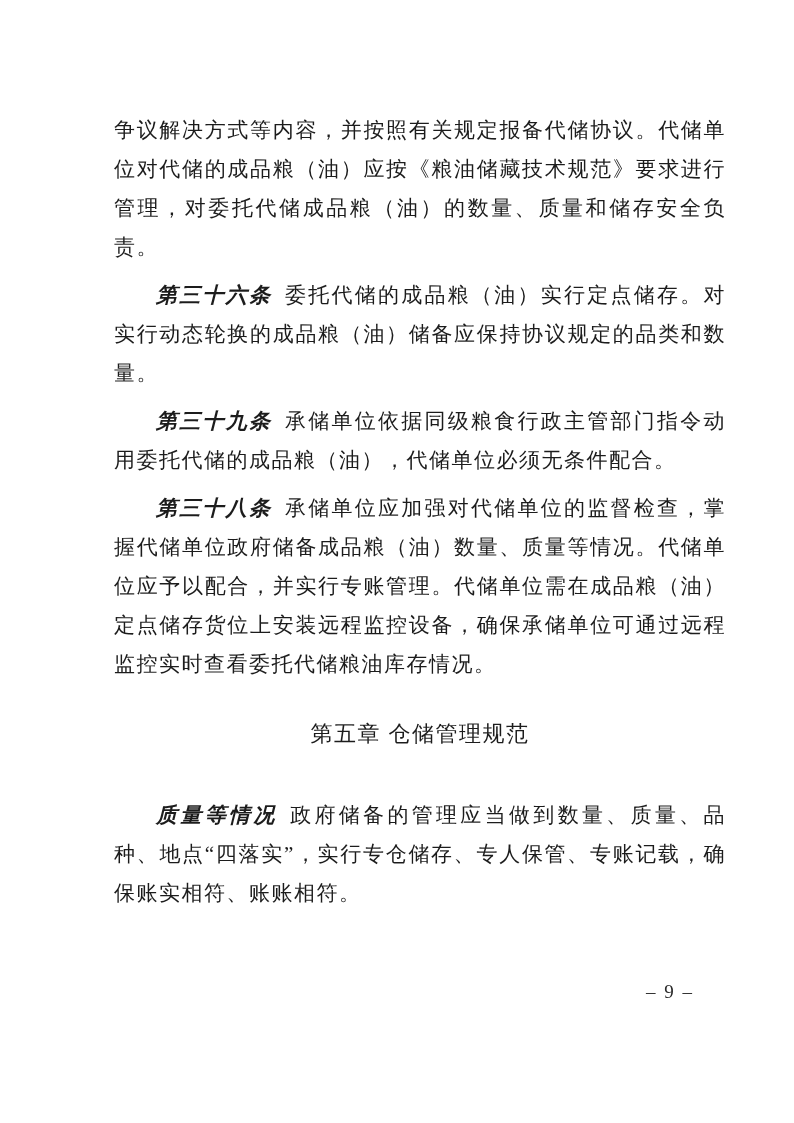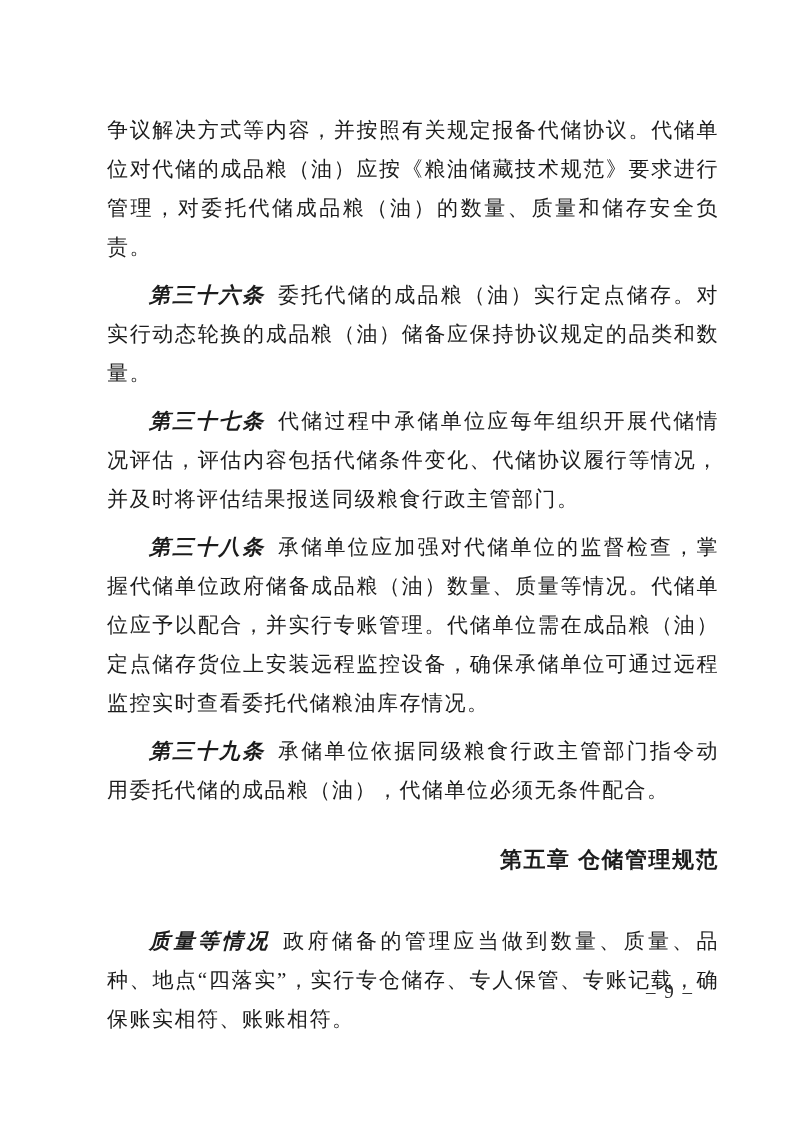--- a/index.html
+++ b/index.html
@@ -11,21 +11,21 @@
     position: relative;
     width: 794px;
     height: 1123px;
     background: #ffffff;
     overflow: hidden;
     font-family: "Liberation Serif", "DejaVu Serif", serif;
     color: #1c1c1c;
   }
   .content {
     position: absolute;
-    left: 107px;
+    left: 114px;
     top: 111px;
     width: 612px;
   }
   .para {
     margin: 0 0 8px 0;
     font-size: 21px;
     line-height: 39px;
     letter-spacing: 1.5px;
     text-align: justify;
     text-justify: inter-character;
@@ -36,22 +36,22 @@
   .article-label {
     font-weight: bold;
     margin-right: 0.6em;
     font-family: "Liberation Sans", "DejaVu Sans", sans-serif;
     font-style: italic;
   }
   .chapter {
     margin: 30px 0 42px 0;
     font-size: 22px;
     line-height: 39px;
-    font-weight: bold;
-    text-align: right;
+    font-weight: normal;
+    text-align: center;
     letter-spacing: 1.5px;
     font-family: "Liberation Sans", "DejaVu Sans", sans-serif;
   }
   .footer {
     position: absolute;
     top: 981px;
     left: 640px;
     width: 60px;
     text-align: center;
     font-size: 19px;
@@ -62,25 +62,24 @@
 </head>
 <body>
 
 <div class="page">
   <div class="content">
 
     <p class="para"><span>争议解决方式等内容，并按照有关规定报备代储协议。代储单位对代储的成品粮（油）应按《粮油储藏技术规范》要求进行管理，对委托代储成品粮（油）的数量、质量和储存安全负责。</span></p>
 
     <p class="para indent"><span class="article-label">第三十六条</span><span>委托代储的成品粮（油）实行定点储存。对实行动态轮换的成品粮（油）储备应保持协议规定的品类和数量。</span></p>
 
-    <p class="para indent"><span class="article-label">第三十七条</span><span>代储过程中承储单位应每年组织开展代储情况评估，评估内容包括代储条件变化、代储协议履行等情况，并及时将评估结果报送同级粮食行政主管部门。</span></p>
+
+    <p class="para indent"><span class="article-label">第三十九条</span><span>承储单位依据同级粮食行政主管部门指令动用委托代储的成品粮（油），代储单位必须无条件配合。</span></p>
 
     <p class="para indent"><span class="article-label">第三十八条</span><span>承储单位应加强对代储单位的监督检查，掌握代储单位政府储备成品粮（油）数量、质量等情况。代储单位应予以配合，并实行专账管理。代储单位需在成品粮（油）定点储存货位上安装远程监控设备，确保承储单位可通过远程监控实时查看委托代储粮油库存情况。</span></p>
-
-    <p class="para indent"><span class="article-label">第三十九条</span><span>承储单位依据同级粮食行政主管部门指令动用委托代储的成品粮（油），代储单位必须无条件配合。</span></p>
 
     <h2 class="chapter">第五章 仓储管理规范</h2>
 
     <p class="para indent"><span class="article-label">质量等情况</span><span>政府储备的管理应当做到数量、质量、品种、地点“四落实”，实行专仓储存、专人保管、专账记载，确保账实相符、账账相符。</span></p>
 
   </div>
 
   <div class="footer">
     <span>– 9 –</span>
   </div>

